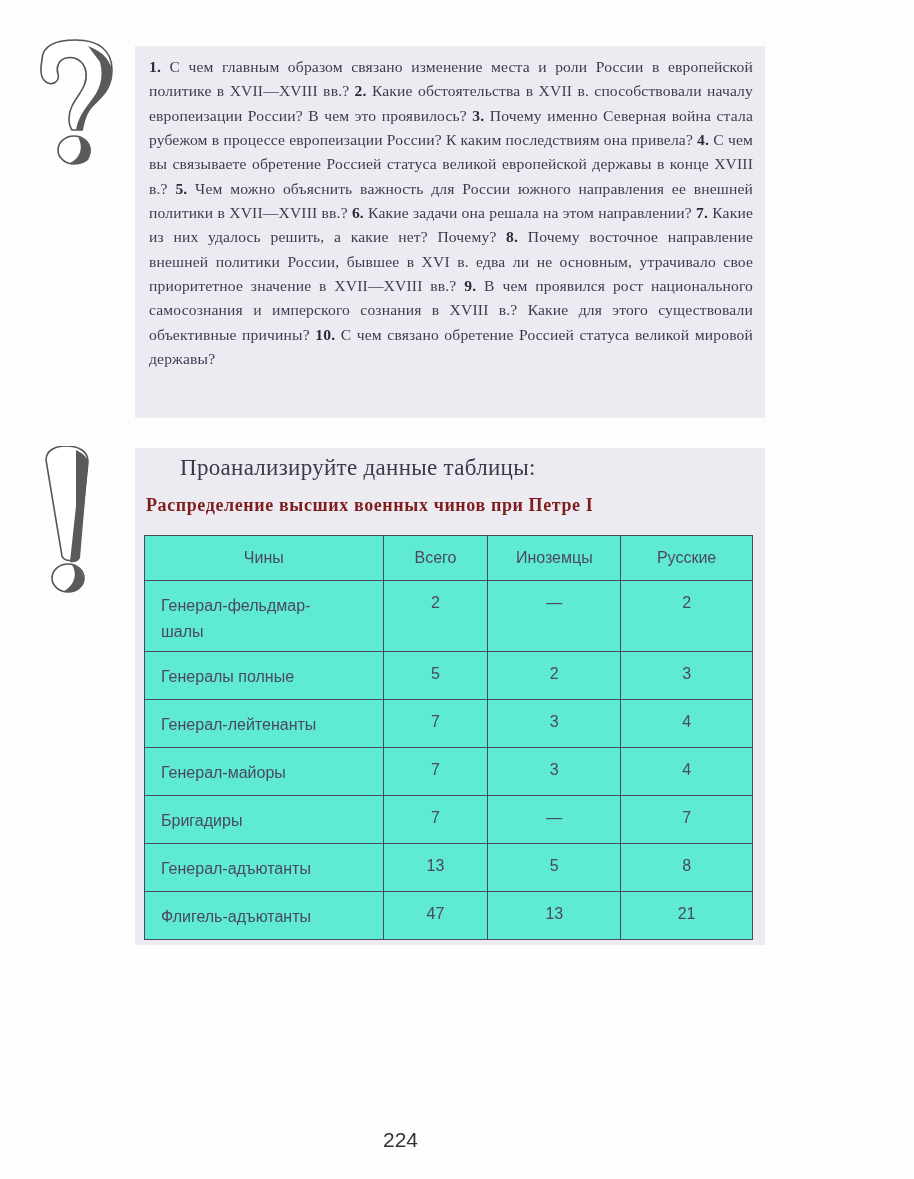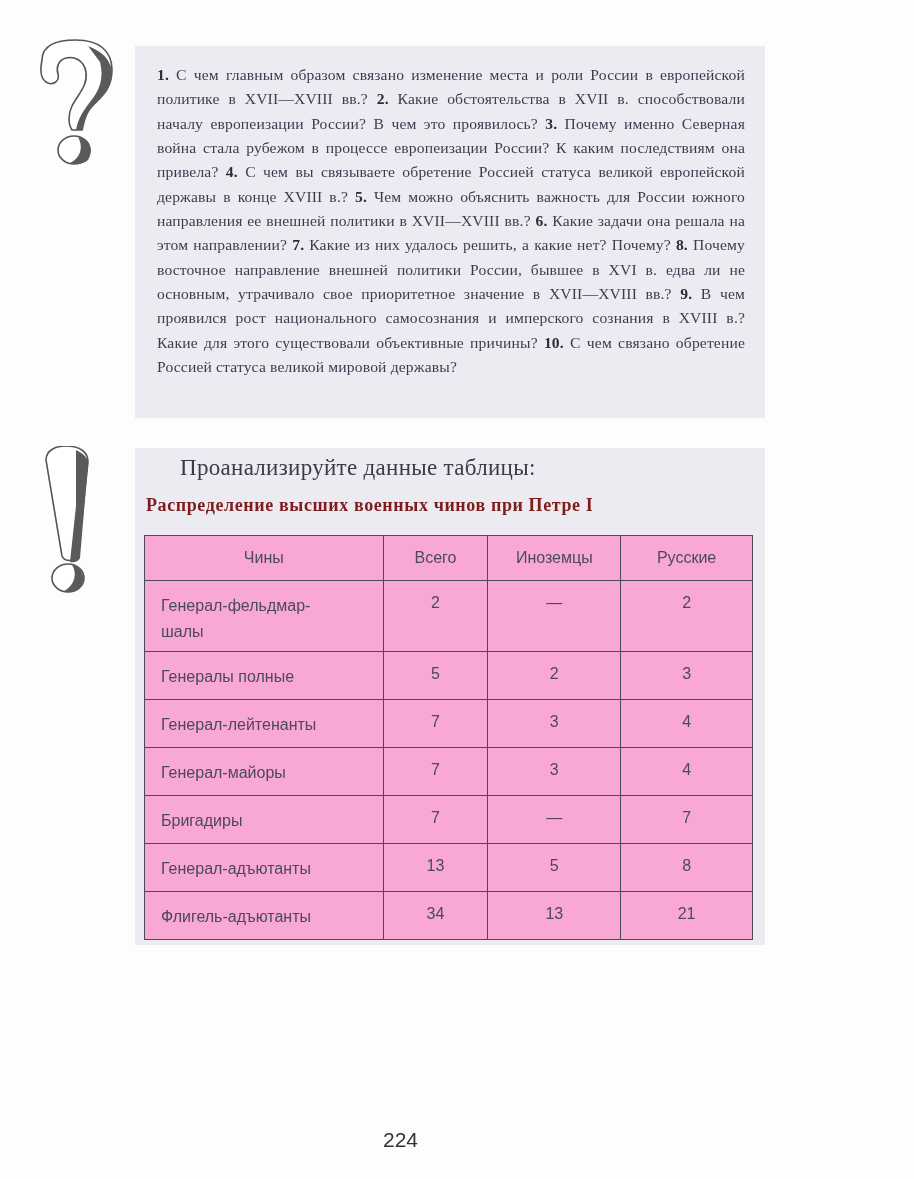--- a/index.html
+++ b/index.html
@@ -13,42 +13,42 @@
   .icon-ex { position: absolute; left: 38px; top: 446px; width: 60px; height: 150px; }
 
   .questions-box {
     position: absolute; left: 135px; top: 46px; width: 630px; height: 372px;
     background: #ecebf2;
     box-sizing: border-box;
     padding: 5px 8px 0 10px;
   }
   .questions-text {
     font-size: 15.6px; line-height: 24.35px; text-align: justify;
-    color: #3c3c50; margin: 12px; letter-spacing: 0.15px;
+    color: #3c3c50; margin: 4px; letter-spacing: 0.15px;
   }
   .questions-text b { font-weight: bold; color: #2d2d3a; }
 
   .analysis-box {
     position: absolute; left: 135px; top: 448px; width: 630px; height: 497px;
     background: #ecebf2;
   }
   .task-title {
     position: absolute; left: 146px; top: 455px;
     font-size: 23px; color: #3a3a48; letter-spacing: 0.3px; margin-left: 34px;
   }
   .table-caption {
     position: absolute; left: 146px; top: 495px;
     font-size: 18px; font-weight: bold; color: #7f1d1d; letter-spacing: 0.6px;
   }
   table.ranks {
     position: absolute; left: 144px; top: 535px; width: 609px;
     border-collapse: collapse;
     font-family: "Liberation Sans", "DejaVu Sans", sans-serif;
     font-size: 16px; color: #4a4a5a;
-    background: #f9a8d4;
+    background: #5eead4;
   }
   table.ranks th, table.ranks td {
     border: 1.5px solid #4a4a58;
     padding: 0;
   }
   table.ranks th {
     font-weight: normal; height: 44px; text-align: center; vertical-align: middle;
   }
   table.ranks td { vertical-align: top; padding-top: 13px; text-align: center; }
   table.ranks td.name { text-align: left; padding-left: 16px; line-height: 26px; padding-top: 12px; }
@@ -139,20 +139,20 @@
       <td>7</td>
     </tr>
     <tr class="r">
       <td class="name">Генерал-адъютанты</td>
       <td>13</td>
       <td>5</td>
       <td>8</td>
     </tr>
     <tr class="r">
       <td class="name">Флигель-адъютанты</td>
-      <td>34</td>
+      <td>47</td>
       <td>13</td>
       <td>21</td>
     </tr>
   </tbody>
 </table>
 
 <div class="page-number">224</div>
 
 </body></html>

